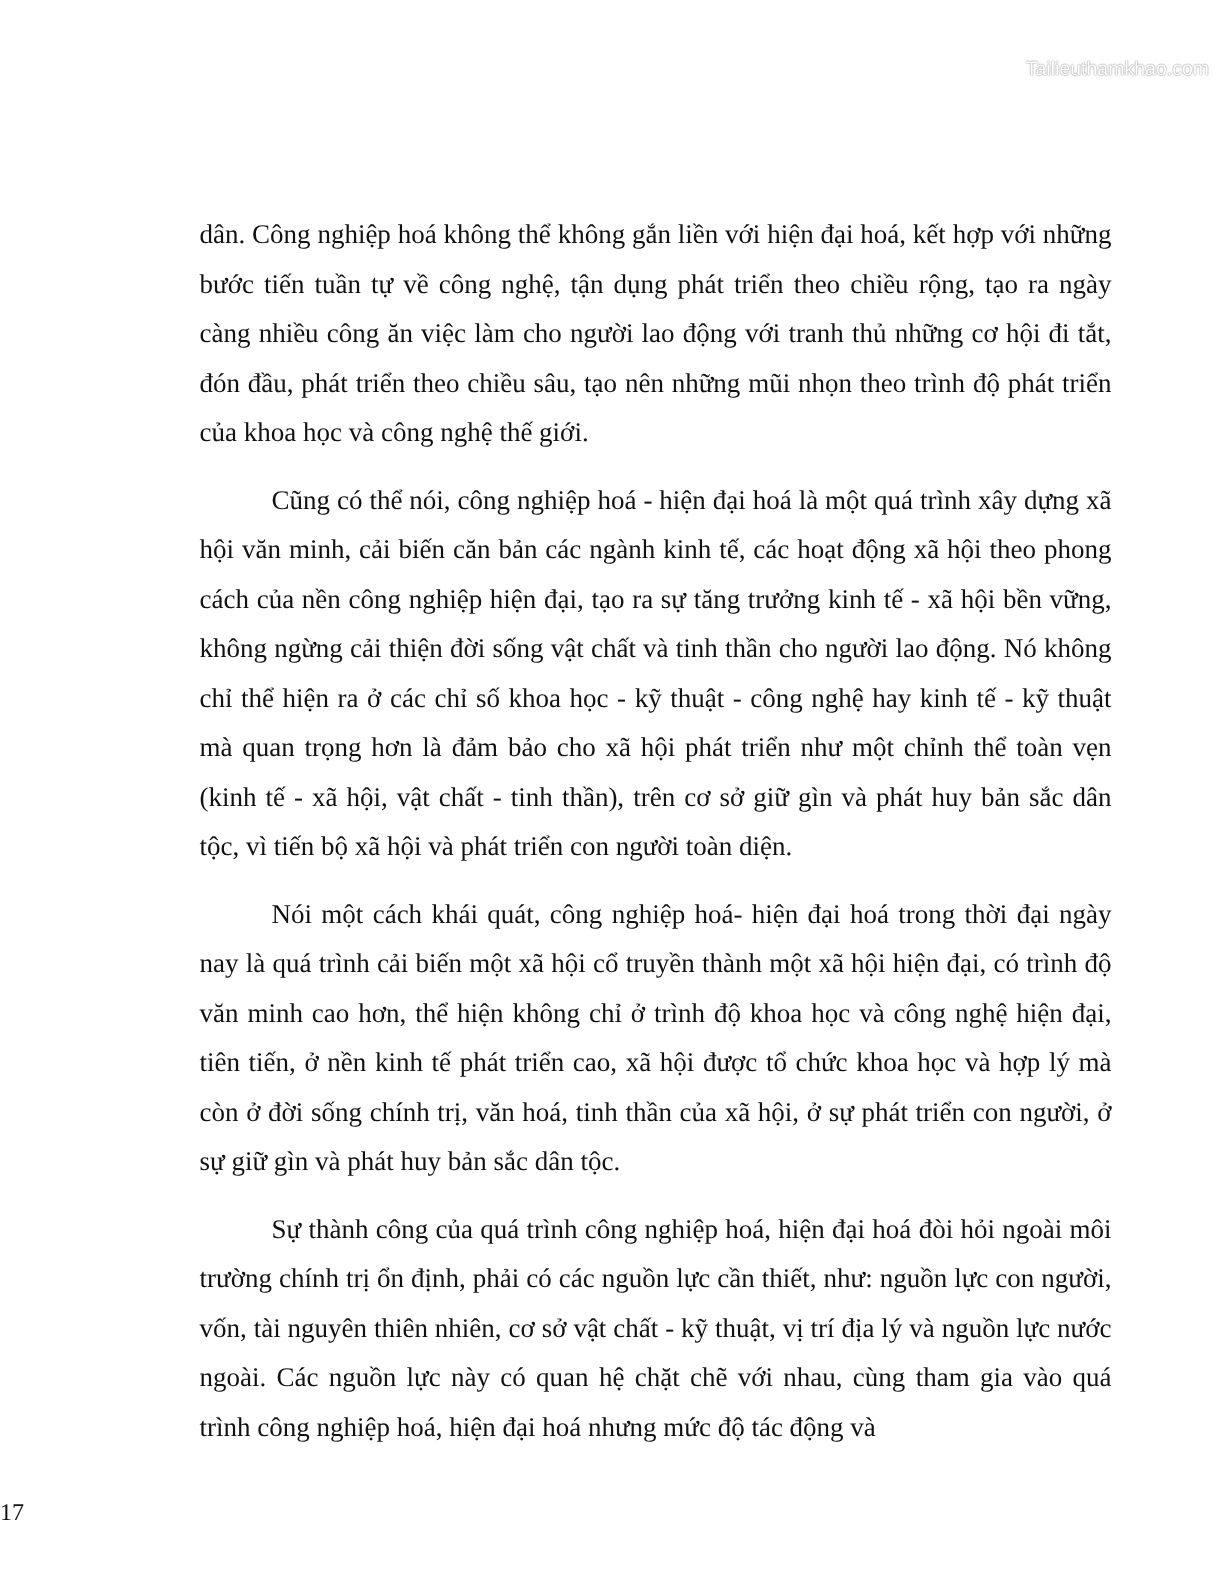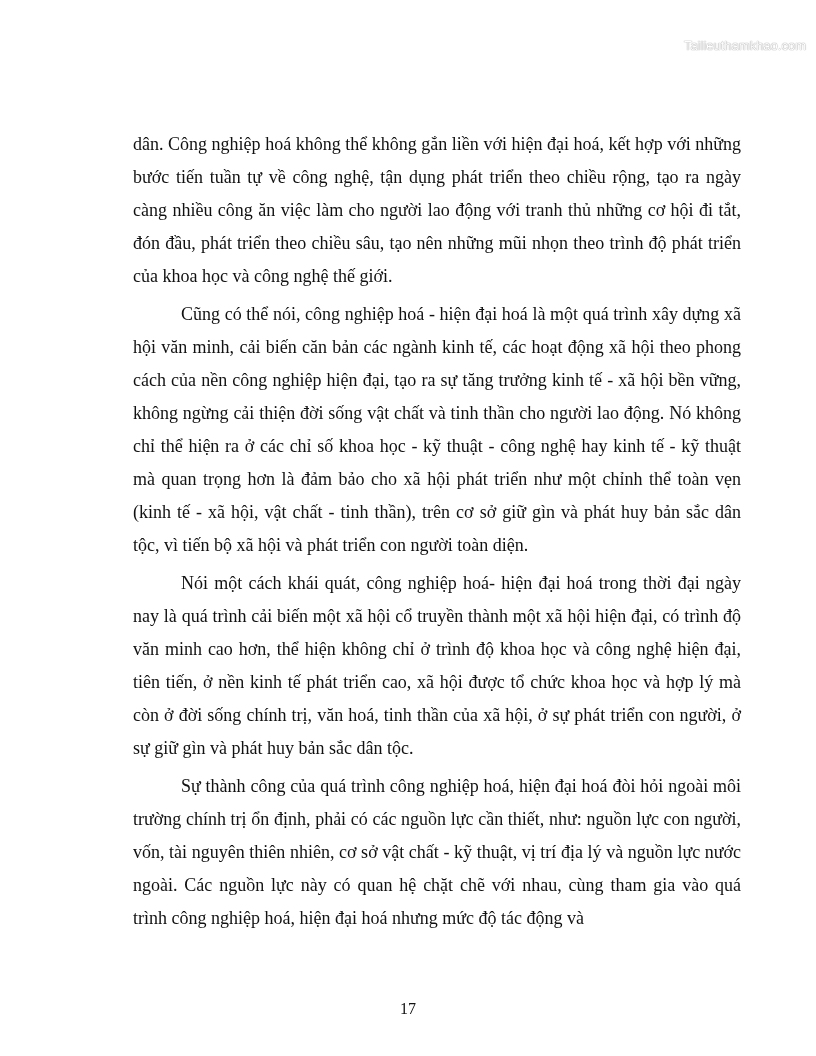--- a/index.html
+++ b/index.html
@@ -11,27 +11,27 @@
     text-shadow: 0 0 1px #9a9a9a, 0 0 1px #9a9a9a;
     letter-spacing: 0px;
     margin-top: 32px;
   }
   .page-body {
     position: absolute; left: 133px; top: 128px; width: 608px;
     font-family: "Liberation Serif", serif;
     font-size: 18px; line-height: 33px; color: #111111;
   }
   .para {
-    margin: 0 0 5px 0;
+    margin: 12px 0 5px 0;
     text-align: justify;
     text-align-last: left;
   }
   .para.indent { text-indent: 48px; }
   .page-number {
-    position: absolute; top: 1000px; left: 0; width: 816px; text-align: center;
+    position: absolute; top: 1000px; left: 0; width: 816px; 
     font-family: "Liberation Serif", serif; font-size: 16px; color: #111111;
   }
 </style>
 </head>
 <body>
 
 <div class="watermark">Tailieuthamkhao.com</div>
 
 <div class="page-body">
   <p class="para">dân. Công nghiệp hoá không thể không gắn liền với hiện đại hoá, kết hợp với những bước tiến tuần tự về công nghệ, tận dụng phát triển theo chiều rộng, tạo ra ngày càng nhiều công ăn việc làm cho người lao động với tranh thủ những cơ hội đi tắt, đón đầu, phát triển theo chiều sâu, tạo nên những mũi nhọn theo trình độ phát triển của khoa học và công nghệ thế giới.</p>

